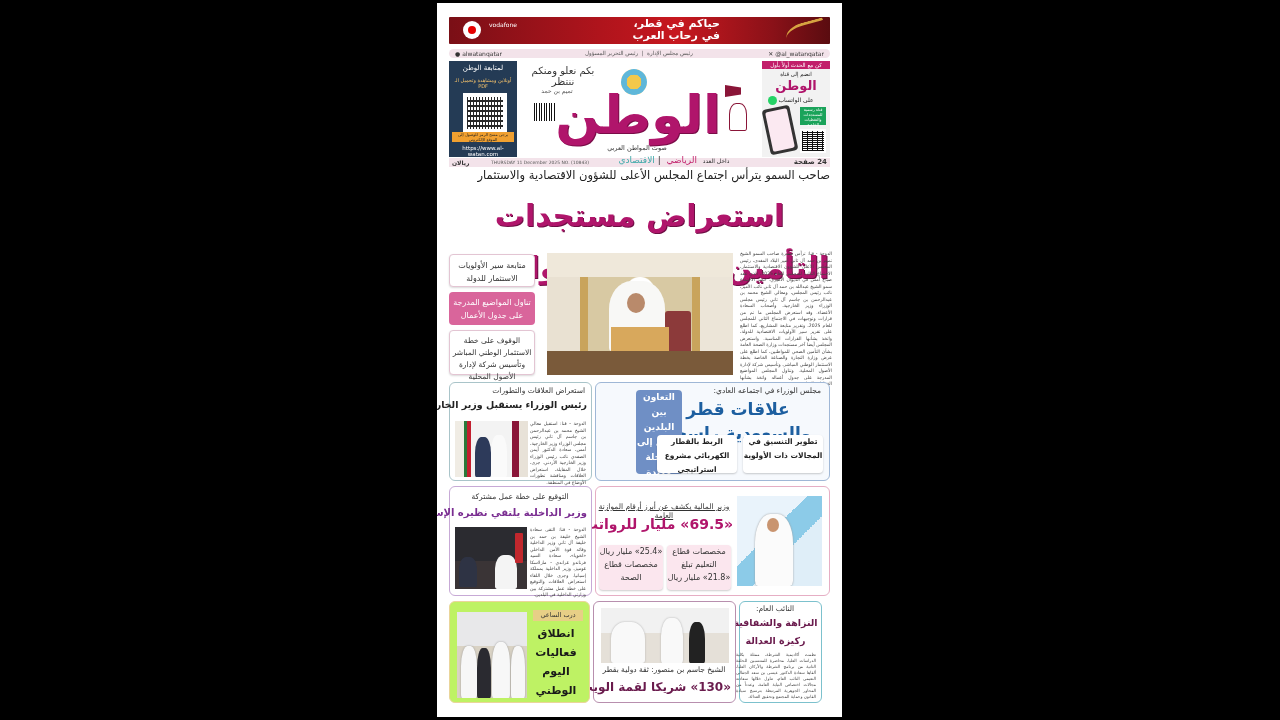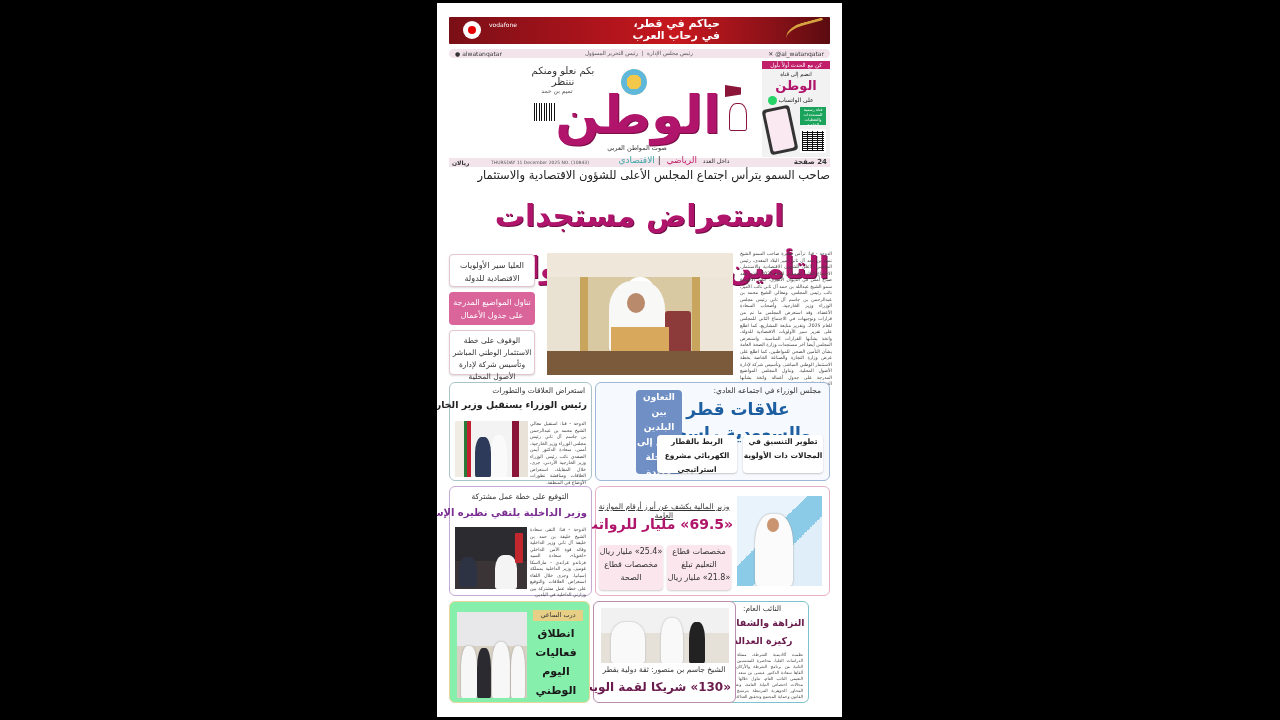--- a/index.html
+++ b/index.html
@@ -79,21 +79,21 @@
   .lead-photo .laptop{position:absolute;left:64px;top:74px;width:58px;height:36px;background:#d8a85c;}
   .lead-photo .chair{position:absolute;left:118px;top:58px;width:26px;height:50px;background:#8c3a3a;border-radius:3px;}
   .lead-text{left:303px;top:248px;width:92px;font-size:4.6px;line-height:6.5px;color:#444;text-align:justify;}
   
   .box{border:1.5px solid;border-radius:6px;box-sizing:border-box;}
   .b-blue{border-color:#9fb7d6;background:#f6f9fd;}
   .b-gray{border-color:#a9c4c9;background:#fff;}
   .b-pink{border-color:#e6aec4;background:#fff;}
   .b-purple{border-color:#c7a9d6;background:#fff;}
   .b-teal{border-color:#7cc1cd;background:#fff;}
-  .b-gold{border-color:#ead59a;background:#86efac;}
+  .b-gold{border-color:#ead59a;background:#bef264;}
   .b-plum{border-color:#b88fae;background:#fff;}
   .t-sm{font-size:7.5px;color:#333;text-align:center;}
   .hl-blue{color:#1d5fa0;font-weight:bold;}
   .hl-pink{color:#b0156b;font-weight:bold;}
   .hl-purple{color:#7a2d91;font-weight:bold;}
   .hl-maroon{color:#6a1b4d;font-weight:bold;}
   .card{background:#fff;border-radius:4px;box-shadow:0 1px 2px rgba(0,0,0,.2);font-weight:bold;font-size:7.5px;text-align:center;line-height:14px;color:#222;}
   .card.pk{background:#fbe6ee;color:#333;font-weight:normal;font-size:8px;}
   .side-blue{background:#6f8fc5;color:#fff;font-weight:bold;font-size:9px;line-height:15px;text-align:center;border-radius:4px;margin-left:35px;}
   .body-sm{font-size:4.6px;line-height:6.5px;color:#444;text-align:justify;}
@@ -123,20 +123,29 @@
 
   <div class="abs social">
     <span class="abs l">● <span>alwatanqatar</span></span>
     <span class="abs mid rtl">
       <span>رئيس مجلس الإدارة</span> &nbsp;|&nbsp;
       <span>رئيس التحرير المسؤول</span>
     </span>
     <span class="abs r">✕ <span>@al_watanqatar</span></span>
   </div>
 
+  <div class="abs promo-left">
+    <div class="abs hd rtl">لمتابعة الوطن</div>
+    <div class="abs sub rtl">أونلاين ومشاهدة وتحميل الـ PDF</div>
+    <div class="abs qr-box">
+        <i></i>
+      </div>
+    <div class="abs orange rtl">يرجى مسح الرمز للوصول إلى الموقع الإلكتروني</div>
+    <div class="abs url">https://www.al-watan.com</div>
+  </div>
 
   <div class="abs slogan rtl">بكم نعلو ومنكم ننتظر</div>
   <div class="abs slogan2 rtl">تميم بن حمد</div>
   <div class="abs barcode"></div>
   <div class="abs globe"></div>
   <div class="abs logo rtl">الوطن</div>
   <div class="abs tagline rtl">صوت المواطن العربي</div>
   <div class="abs emblem">
       <span class="flag"></span>
       <span class="body"></span>
@@ -164,21 +173,21 @@
       &nbsp;<span class="sport">الرياضي</span>
       &nbsp;|&nbsp;<span class="econ">الاقتصادي</span>
     </div>
     <span class="abs date">THURSDAY 11 December 2025 NO. (10843)</span>
     <span class="abs price rtl">ريالان</span>
   </div>
 
   <div class="abs kicker rtl">صاحب السمو يترأس اجتماع المجلس الأعلى للشؤون الاقتصادية والاستثمار</div>
   <div class="abs main-hl rtl">استعراض مستجدات التأمين الصحي للمواطنين</div>
 
-  <div class="abs bullet w rtl" style="top:251px;height:33px;">العليا سير الأولويات الاقتصادية للدولة</div>
+  <div class="abs bullet w rtl" style="top:251px;height:33px;">متابعة سير الأولويات الاستثمار للدولة</div>
   <div class="abs bullet p rtl" style="top:289px;height:33px;">تناول المواضيع المدرجة على جدول الأعمال</div>
   <div class="abs bullet w rtl" style="top:327px;height:45px;font-size:7.5px;line-height:12px;">الوقوف على خطة الاستثمار الوطني المباشر وتأسيس شركة لإدارة الأصول المحلية</div>
 
   <div class="abs lead-photo">
     <span class="chair"></span>
       <span class="person"></span>
       <span class="face"></span>
       <span class="laptop"></span>
       <span class="desk"></span>
   </div>
@@ -217,21 +226,21 @@
     <div class="abs t-sm rtl" style="right:6px;top:5px;width:130px;">التوقيع على خطة عمل مشتركة</div>
     <div class="abs hl-purple rtl" style="right:4px;top:17px;width:133px;font-size:10px;text-align:center;line-height:18px;white-space:nowrap;">وزير الداخلية يلتقي نظيره الإسباني</div>
     <div class="abs photo ph-int" style="left:5px;top:40px;width:72px;height:62px;">
       <i class="fig" style="left:4px;top:30px;width:18px;height:30px;background:#2e3344;"></i>
       <i class="fig" style="left:40px;top:28px;width:22px;height:34px;background:#f4f4f4;"></i>
       <i class="fig" style="left:60px;top:6px;width:8px;height:30px;background:#c1272d;border-radius:1px;"></i>
     </div>
     <div class="abs body-sm rtl" style="right:5px;top:40px;width:56px;">الدوحة - قنا: التقى سعادة الشيخ خليفة بن حمد بن خليفة آل ثاني وزير الداخلية وقائد قوة الأمن الداخلي «لخويا»، سعادة السيد فرناندو غراندي - مارلاسكا غوميز، وزير الداخلية بمملكة إسبانيا. وجرى خلال اللقاء استعراض العلاقات والتوقيع على خطة عمل مشتركة بين وزارتي الداخلية في البلدين.</div>
   </div>
 
-  <div class="abs box b-teal" style="left:289px;top:598px;width:83px;height:102px;">
+  <div class="abs box b-teal" style="left:302px;top:598px;width:83px;height:102px;">
     <div class="abs t-sm rtl" style="right:6px;top:2px;width:80px;">النائب العام:</div>
     <div class="abs hl-maroon rtl" style="right:3px;top:12px;width:85px;font-size:9.5px;text-align:center;line-height:18px;">النزاهة والشفافية</div>
     <div class="abs hl-maroon rtl" style="right:3px;top:30px;width:85px;font-size:9.5px;text-align:center;line-height:18px;">ركيزة العدالة</div>
     <div class="abs body-sm rtl" style="right:5px;top:50px;width:80px;font-size:4.2px;line-height:6px;">نظمت أكاديمية الشرطة، ممثلة بكلية الدراسات العليا، محاضرة للمنتسبين للحلقة الثانية من برنامج الشرطة والأركان العليا، ألقاها سعادة الدكتور عيسى بن سعد الجفالي النعيمي النائب العام، تناول خلالها سعادته مجالات اختصاص النيابة العامة، وعدداً من المحاور الجوهرية المرتبطة بترسيخ سيادة القانون وحماية المجتمع وتحقيق العدالة.</div>
   </div>
 
   <div class="abs box b-plum" style="left:156px;top:598px;width:143px;height:102px;">
     <div class="abs photo ph-web" style="left:7px;top:6px;width:128px;height:55px;">
       <i class="fig" style="left:10px;top:14px;width:34px;height:41px;background:#f9f9f9;box-shadow:0 0 2px #aaa;"></i>
       <i class="fig" style="left:60px;top:10px;width:22px;height:45px;background:#f9f9f9;box-shadow:0 0 2px #aaa;"></i>

